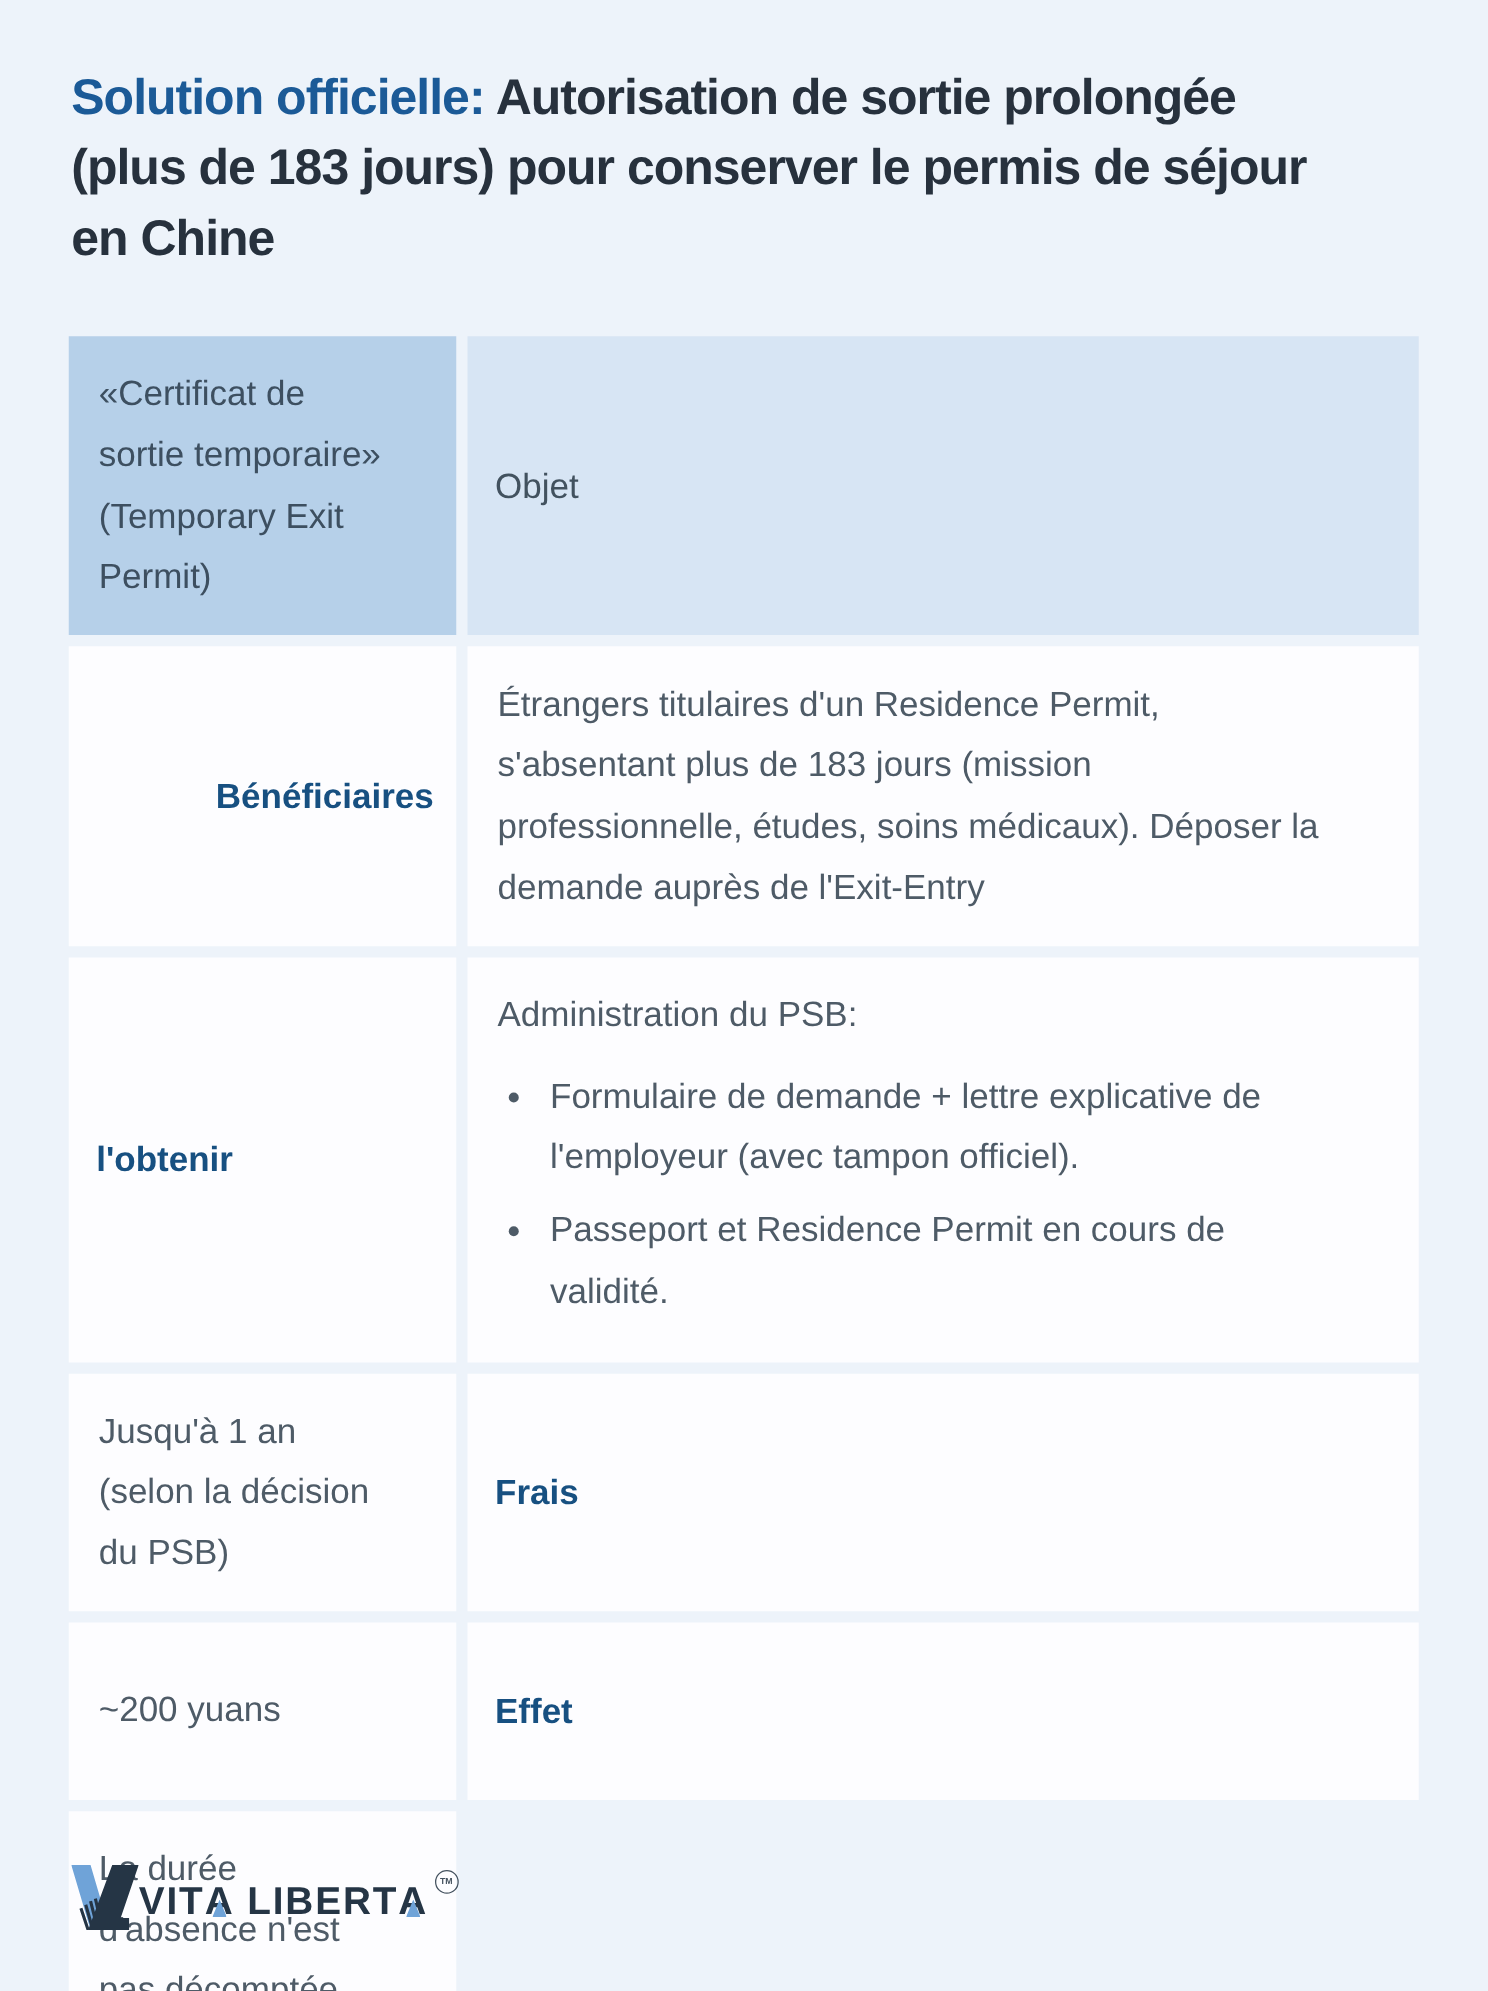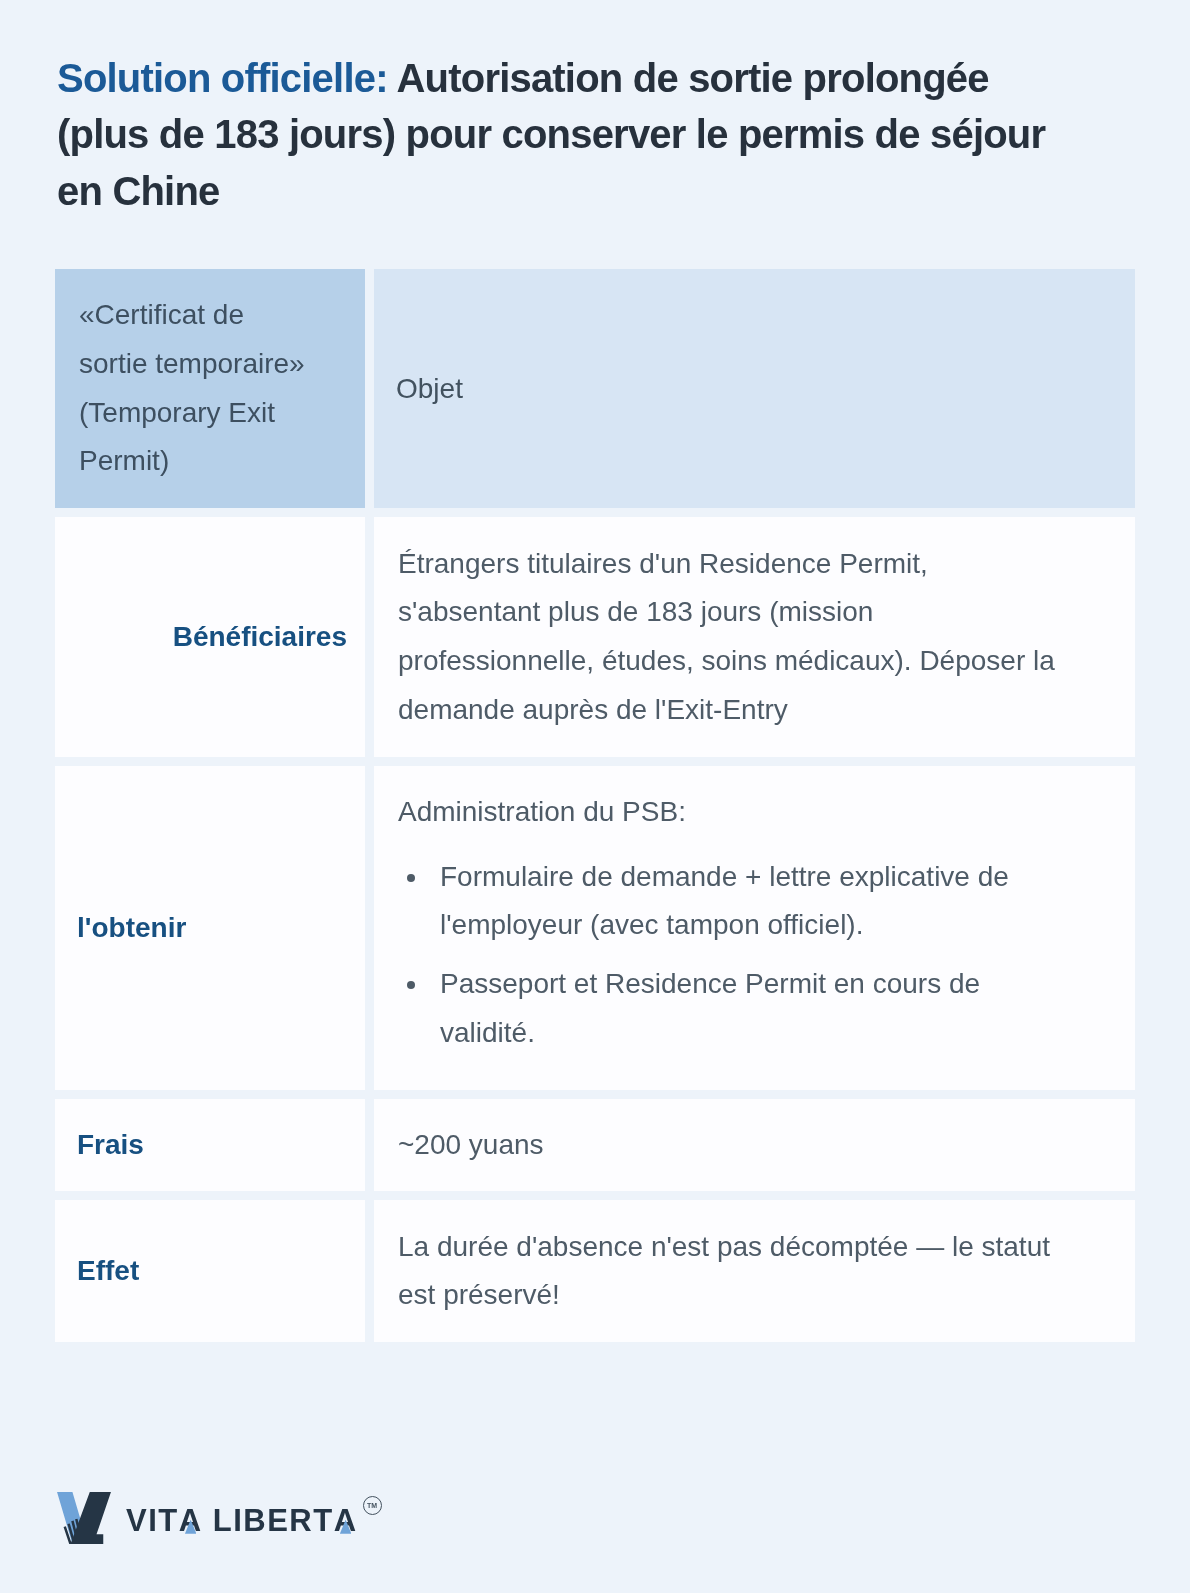--- a/index.html
+++ b/index.html
@@ -61,21 +61,21 @@
   .r6 { min-height:142px; }
 
   .value-col { flex-direction:column; align-items:flex-start; justify-content:center; }
   .value-col ul { margin:6px 0 0 0; padding-left:32px; }
   .value-col li { margin:10px 0; padding-left:10px; }
   .value-col li::marker { color:#4e5b67; }
 
   
   .footer {
     position:absolute; left:57px; top:1492px;
-    display:flex; align-items:center; gap:15px;
+    display:flex; align-items:center; 
   }
   .monogram { width:54px; height:52px; display:block; }
   .wordmark {
     display:flex; align-items:flex-start;
     font-size:31px; font-weight:700;
     letter-spacing:1.5px;
     color:#253545;
     line-height:1.1;
     margin-top:6px;
   }
@@ -124,20 +124,23 @@
       <span>l'obtenir</span>
     </div>
     <div class="cell value-cell value-col r3">
       <span>Administration du PSB:</span>
       <ul>
         <li>Formulaire de demande + lettre explicative de l'employeur (avec tampon officiel).</li>
         <li>Passeport et Residence Permit en cours de validité.</li>
       </ul>
     </div>
 
+    <div class="cell value-cell r4">
+      <span>Jusqu'à 1 an (selon la décision du PSB)</span>
+    </div>
 
     <div class="cell label-cell r5">
       <span>Frais</span>
     </div>
     <div class="cell value-cell r5">
       <span>~200 yuans</span>
     </div>
 
     <div class="cell label-cell r6">
       <span>Effet</span>

